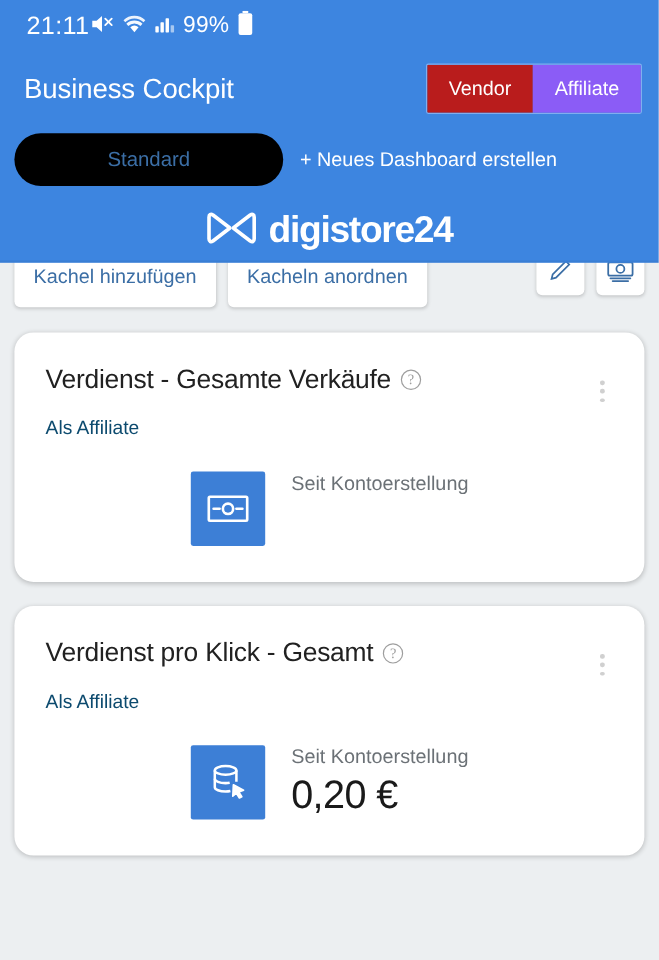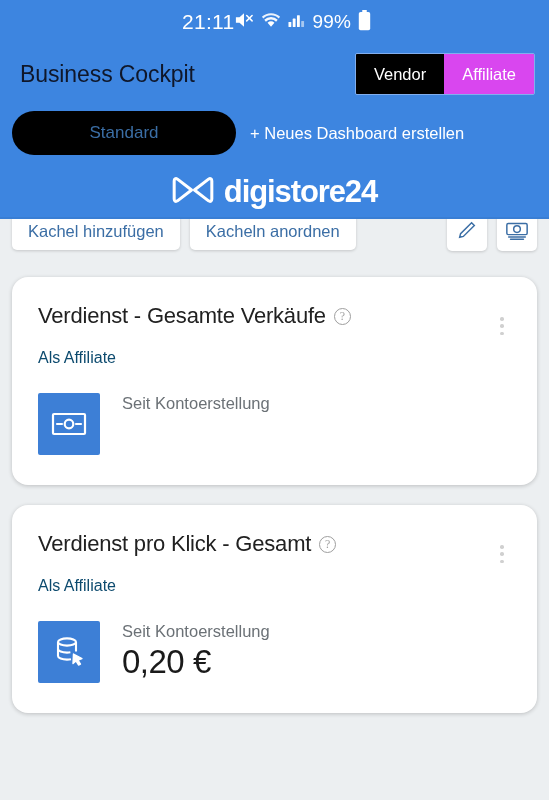--- a/index.html
+++ b/index.html
@@ -24,21 +24,20 @@
   }
 
   
   .subtoolbar {
     position: absolute;
     top: 206px;
     left: 0;
     right: 0;
     height: 50px;
     display: flex;
-    align-items: center;
     padding: 0 12px;
     gap: 10px;
   }
 
   .pill-btn {
     background: #ffffff;
     border: none;
     border-radius: 5px;
     color: #3b6ea5;
     font-size: 16.5px;
@@ -134,20 +133,21 @@
     margin-top: 20px;
     font-size: 16px;
     color: #0c4a6e;
   }
 
   .metric-row {
     margin-top: 26px;
     display: flex;
     align-items: flex-start;
     gap: 22px;
+    justify-content: center;
   }
 
   .metric-icon {
     width: 62px;
     height: 62px;
     background: #3d7fd6;
     border-radius: 2px;
     flex: 0 0 auto;
     display: flex;
     align-items: center;
@@ -178,21 +178,21 @@
     height: 219px;
     background: #3d85e0;
     z-index: 10;
     overflow: hidden;
   }
 
   .statusbar {
     height: 44px;
     display: flex;
     align-items: center;
-    justify-content: center;
+    justify-content: flex-start;
     padding: 0 18px 0 22px;
     color: #ffffff;
   }
 
   .status-time {
     font-size: 21px;
     letter-spacing: .3px;
   }
 
   .status-right {
@@ -207,21 +207,21 @@
   }
 
   .titlerow {
     height: 60px;
     display: flex;
     align-items: center;
     padding: 0 14px 0 20px;
   }
 
   .app-title {
-    color: #0f172a;
+    color: #ffffff;
     font-size: 23px;
     letter-spacing: -0.1px;
     flex: 1 1 auto;
   }
 
   .seg {
     display: flex;
     border: 1px solid #81aeee;
     border-radius: 2px;
     overflow: hidden;
@@ -229,22 +229,22 @@
   }
   .seg div {
     display: flex;
     align-items: center;
     justify-content: center;
     padding: 0 18px;
     font-size: 16.5px;
     color: #ffffff;
     cursor: pointer;
   }
-  .seg .seg-off { background: #000000; text-align: right; }
-  .seg .seg-on  { background: #d946ef; }
+  .seg .seg-off { background: #b91c1c; text-align: right; }
+  .seg .seg-on  { background: #8b5cf6; }
 
   .dashrow {
     height: 58px;
     display: flex;
     align-items: center;
     padding: 0 14px 0 12px;
     gap: 14px;
   }
 
   .standard-btn {

